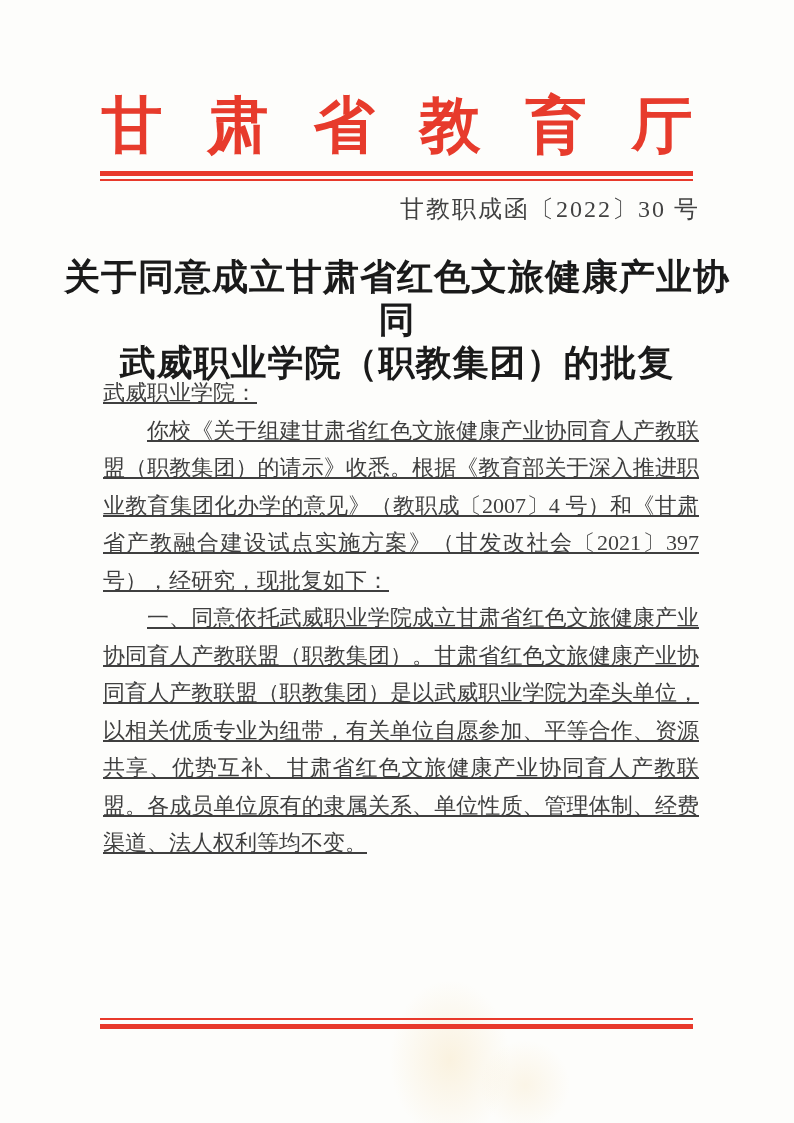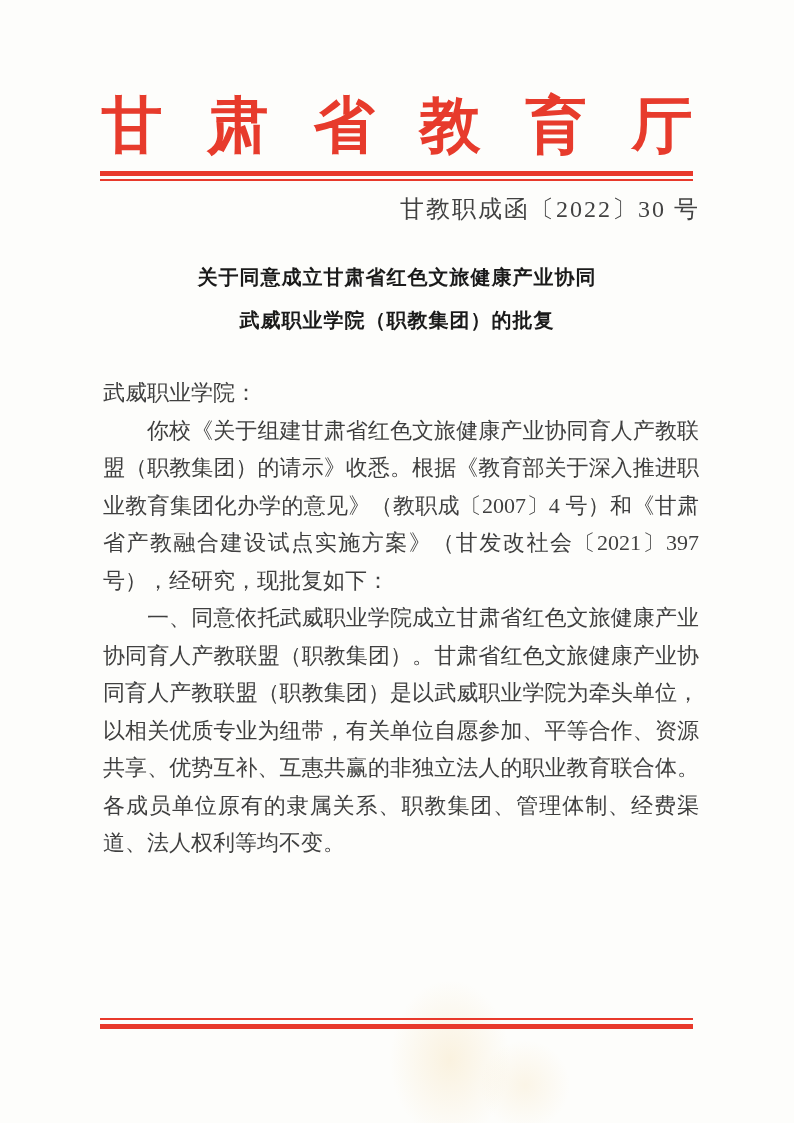--- a/index.html
+++ b/index.html
@@ -56,35 +56,36 @@
     color: #424242;
     letter-spacing: 2px;
     white-space: nowrap;
   }
 
   .title {
     position: absolute;
     top: 256px; left: 60px; right: 60px;
     margin: 0;
     text-align: center;
-    font-size: 20px;
+    font-size: 36px;
     line-height: 43px;
     font-weight: bold;
     color: #1a1a1a;
     letter-spacing: 1px;
   }
 
   .body-text {
     position: absolute;
     top: 374px; left: 103px;
     width: 596px;
     font-size: 22px;
     line-height: 37.5px;
     color: #3f3f3f;
     text-align: justify;
+    text-decoration: underline;
   }
   .body-text p { margin: 0; }
   .body-text p.para { text-indent: 2em; }
 
   .rule-bottom { position: absolute; left: 100px; width: 593px; top: 1018px; }
   .rule-bottom .thin  { height: 2px; background: #e8392b; }
   .rule-bottom .gap   { height: 4px; }
   .rule-bottom .thick { height: 5px; background: #e8392b; }
 </style>
 </head>
@@ -106,21 +107,21 @@
   <div class="doc-no">甘教职成函〔2022〕30 号</div>
 
   <h2 class="title">
     <div>关于同意成立甘肃省红色文旅健康产业协同</div>
     <div>武威职业学院（职教集团）的批复</div>
   </h2>
 
   <main class="body-text">
     <p class="salutation">武威职业学院：</p>
     <p class="para">你校《关于组建甘肃省红色文旅健康产业协同育人产教联盟（职教集团）的请示》收悉。根据《教育部关于深入推进职业教育集团化办学的意见》（教职成〔2007〕4 号）和《甘肃省产教融合建设试点实施方案》（甘发改社会〔2021〕397 号），经研究，现批复如下：</p>
-    <p class="para">一、同意依托武威职业学院成立甘肃省红色文旅健康产业协同育人产教联盟（职教集团）。甘肃省红色文旅健康产业协同育人产教联盟（职教集团）是以武威职业学院为牵头单位，以相关优质专业为纽带，有关单位自愿参加、平等合作、资源共享、优势互补、互惠共赢的非独立法人的职业教育联合体。各成员单位原有的隶属关系、职教集团、管理体制、经费渠道、法人权利等均不变。</p>
+    <p class="para">一、同意依托武威职业学院成立甘肃省红色文旅健康产业协同育人产教联盟（职教集团）。甘肃省红色文旅健康产业协同育人产教联盟（职教集团）是以武威职业学院为牵头单位，以相关优质专业为纽带，有关单位自愿参加、平等合作、资源共享、优势互补、甘肃省红色文旅健康产业协同育人产教联盟。各成员单位原有的隶属关系、单位性质、管理体制、经费渠道、法人权利等均不变。</p>
   </main>
 
   <div class="rule-bottom">
     <div class="thin"></div>
     <div class="gap"></div>
     <div class="thick"></div>
   </div>
 
 </div>
 

